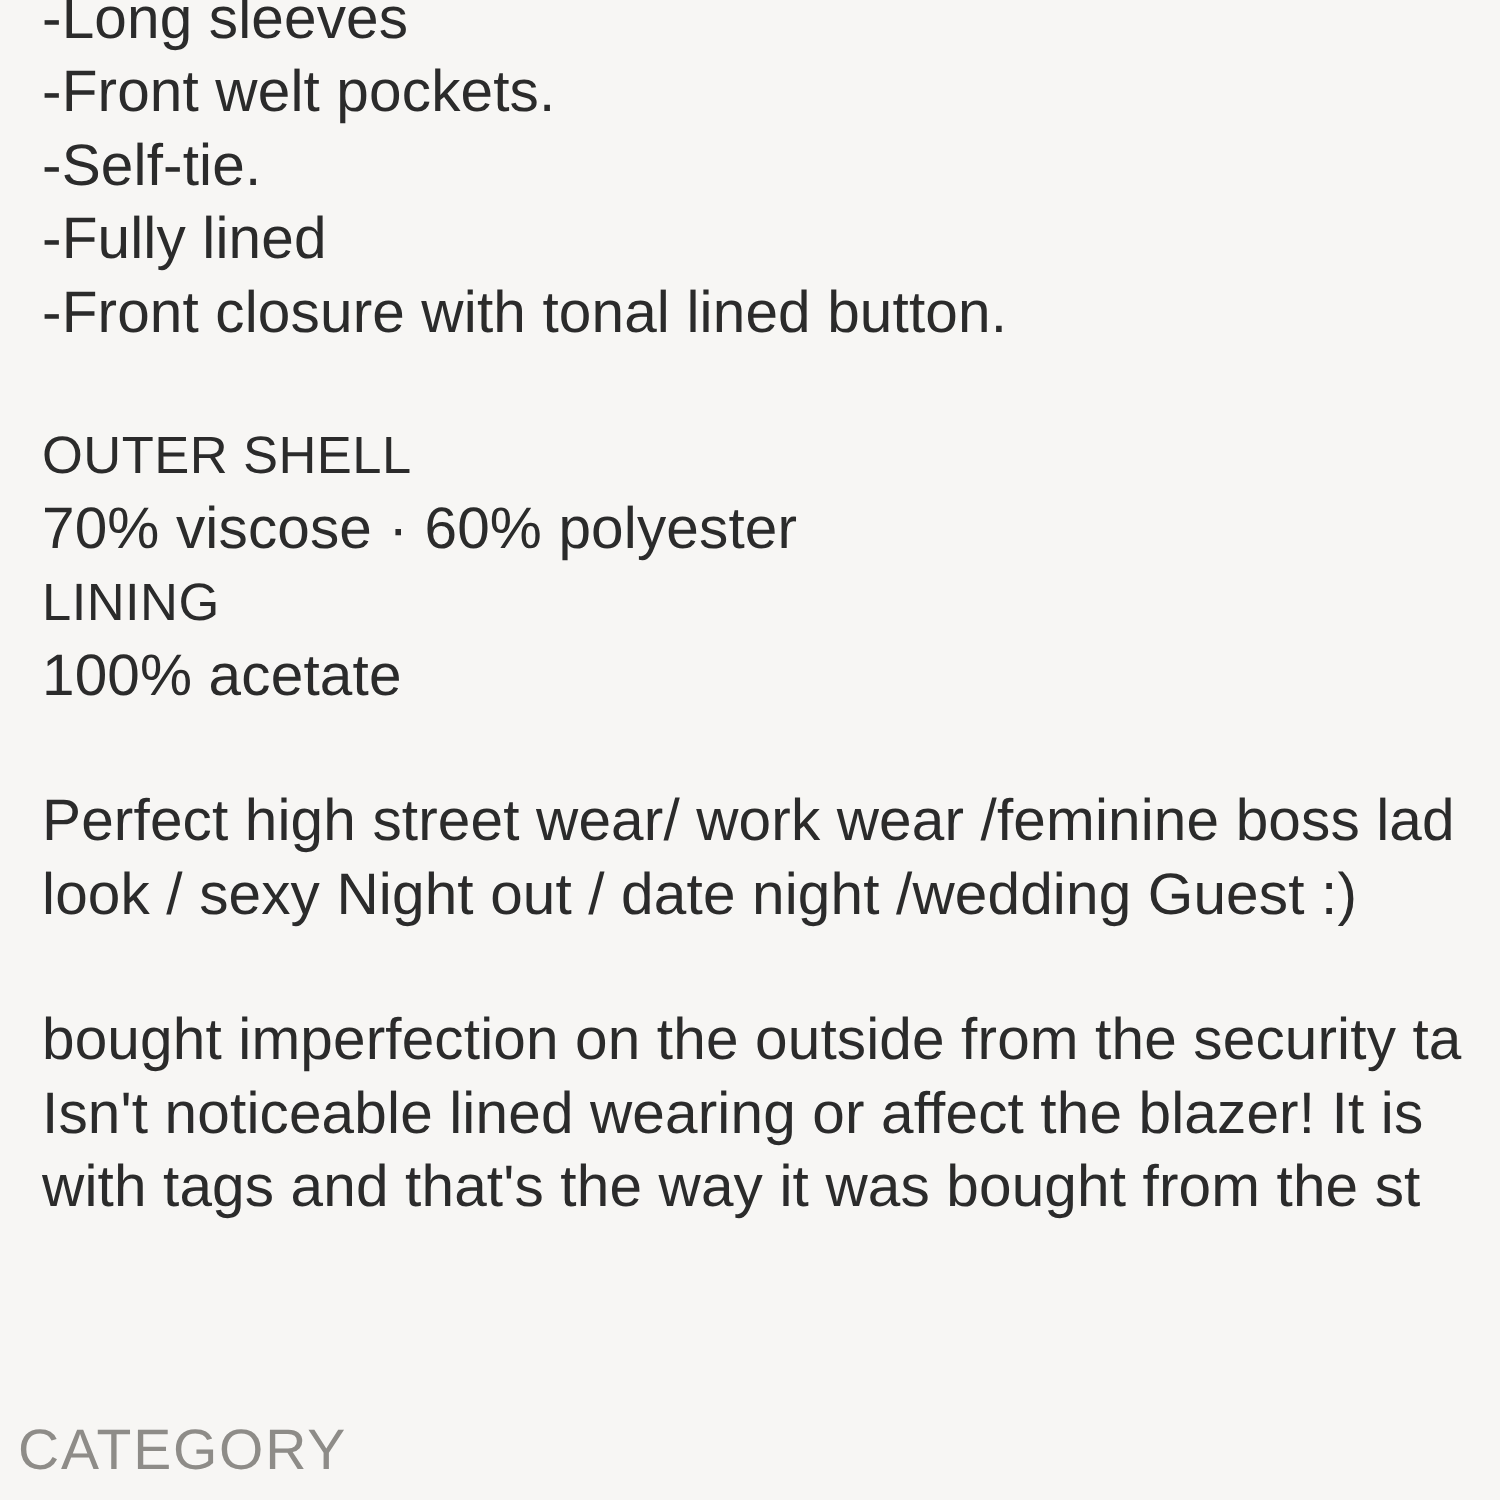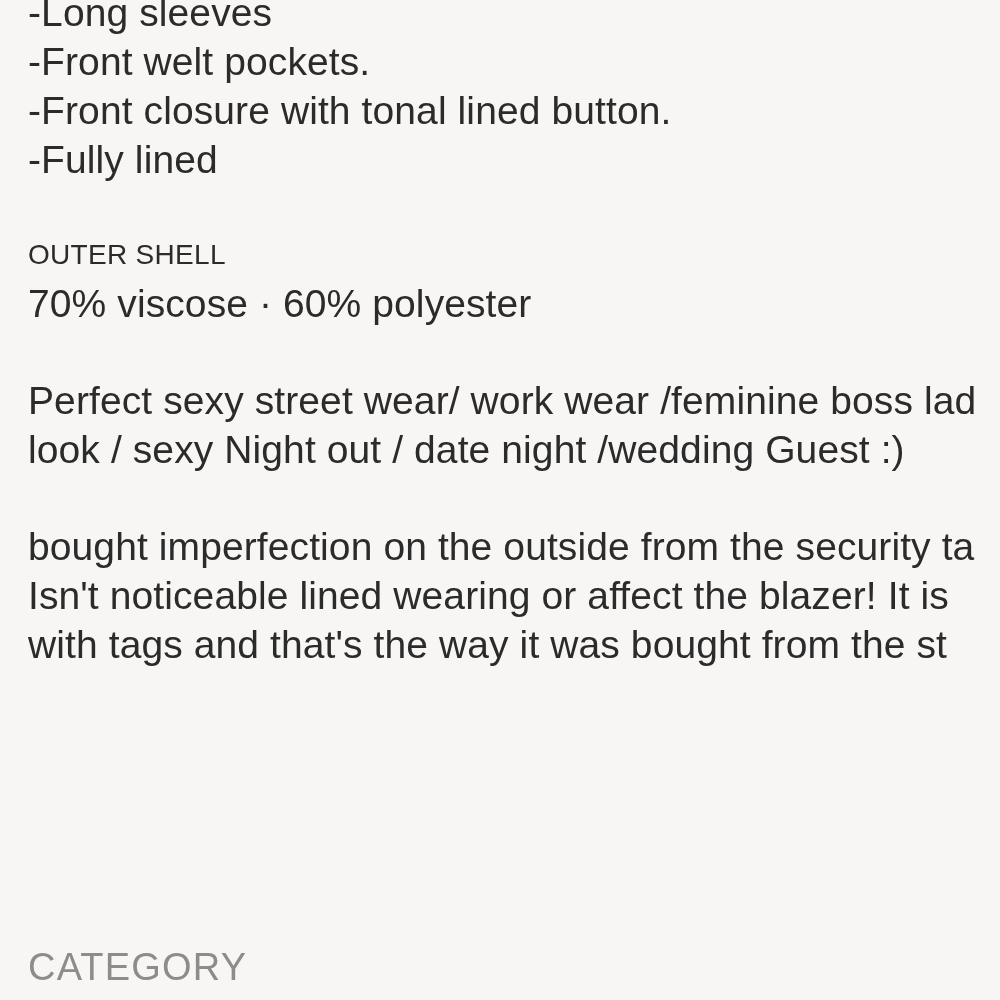--- a/index.html
+++ b/index.html
@@ -33,61 +33,64 @@
     white-space: nowrap;
     overflow: visible;
   }
   .spacer-sm { height: 46px; }
   .spacer-md { height: 48px; }
   .first-line {
     
     margin-top: -12px;
   }
   .heading {
-    font-size: 28px;
+    font-size: 35px;
     line-height: 49px;
     font-weight: 400;
     letter-spacing: 0.3px;
   }
   .category-label {
     font-size: 38px;
     line-height: 46px;
     letter-spacing: 1.2px;
     color: #8e8c88;
     font-weight: 400;
   }
   .category-wrap {
     position: absolute;
-    left: 28px;
+    left: 12px;
     bottom: -2px;
   }
 </style>
 </head>
 <body>
 
 <div class="page">
 
   <div class="block">
     <div class="line first-line">-Long sleeves</div>
     <div class="line">-Front welt pockets.</div>
+    <div class="line">-Self-tie.</div>
+    <div class="line">-Fully lined</div>
     <div class="line">-Front closure with tonal lined button.</div>
-    <div class="line">-Fully lined</div>
   </div>
 
   <div class="spacer-sm"></div>
 
   <div class="block">
     <div class="line heading">OUTER SHELL</div>
     <div class="line">70% viscose · 60% polyester</div>
+    <div class="line heading">LINING</div>
+    <div class="line">100% acetate</div>
   </div>
 
   <div class="spacer-md"></div>
 
   <div class="block">
-    <div class="line">Perfect sexy street wear/ work wear /feminine boss lad</div>
+    <div class="line">Perfect high street wear/ work wear /feminine boss lad</div>
     <div class="line">look / sexy Night out / date night /wedding Guest :)</div>
   </div>
 
   <div class="spacer-md"></div>
 
   <div class="block">
     <div class="line">bought imperfection on the outside from the security ta</div>
     <div class="line">Isn't noticeable lined wearing or affect the blazer! It is</div>
     <div class="line">with tags and that's the way it was bought from the st</div>
   </div>

